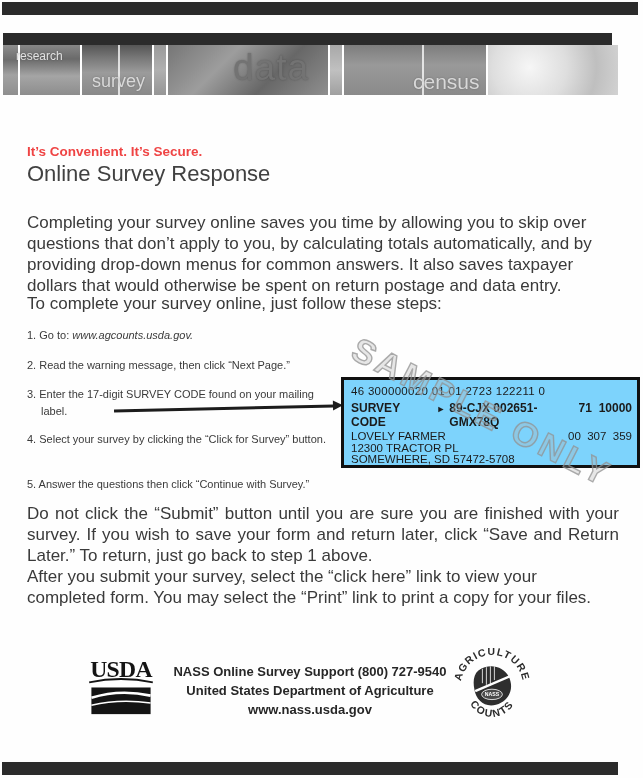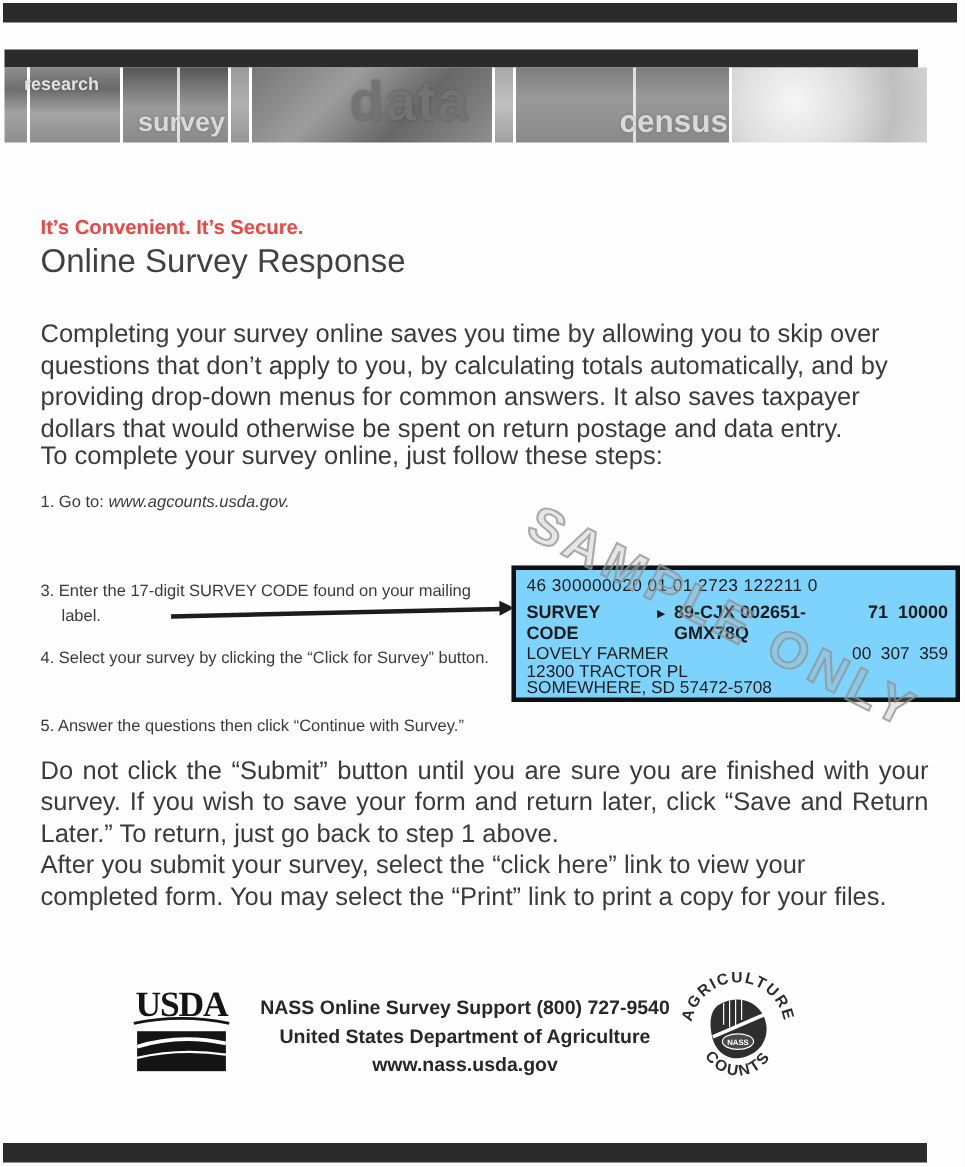--- a/index.html
+++ b/index.html
@@ -8,21 +8,21 @@
     font-family:"Liberation Sans","DejaVu Sans",sans-serif;color:#383838;
     overflow:hidden;outline:1px solid #ddd;margin:0 auto;
   }
   .abs{position:absolute;}
 
   
   .top-bar{left:2px;top:2px;width:636px;height:13px;background:#2b2b2b;}
   .bottom-bar{left:2px;top:762px;width:616px;height:13px;background:#2b2b2b;}
 
   
-  .banner{left:3px;top:33px;width:617px;height:64px;font-weight:bold;}
+  .banner{left:3px;top:33px;width:617px;height:64px;}
   .banner-strip{position:absolute;left:0;top:0;width:609px;height:12px;background:#2b2b2b;}
   .banner-photos{position:absolute;left:0;top:12px;width:617px;height:50px;display:flex;}
   .seg{height:50px;}
   .gap{width:2px;background:#fff;height:50px;}
   .seg-a{width:15px;background:linear-gradient(180deg,#8e8e8e,#6e6e6e 30%,#a2a2a2 60%,#8f8f8f);}
   .seg-b{width:60px;background:linear-gradient(180deg,#878787,#6a6a6a 28%,#a5a5a5 62%,#8d8d8d);}
   .seg-c{width:70px;background:linear-gradient(180deg,#555,#777 25%,#9b9b9b 55%,#898989);}
   .seg-d{width:12px;background:linear-gradient(180deg,#9a9a9a,#b0b0b0 50%,#969696);}
   .seg-e{width:160px;background:linear-gradient(135deg,#767676,#9d9d9d 35%,#676767 65%,#8f8f8f);}
   .seg-f{width:12px;background:linear-gradient(180deg,#a8a8a8,#c0c0c0 50%,#a0a0a0);}
@@ -115,20 +115,21 @@
   </div>
 
   <div class="abs tagline">It’s Convenient. It’s Secure.</div>
   <div class="abs title">Online Survey Response</div>
 
   <div class="abs para p-intro">Completing your survey online saves you time by allowing you to skip over questions that don’t apply to you, by calculating totals automatically, and by providing drop-down menus for common answers. It also saves taxpayer dollars that would otherwise be spent on return postage and data entry.</div>
 
   <div class="abs para p-lead">To complete your survey online, just follow these steps:</div>
 
   <div class="abs step s1"><span>1. Go to: </span><span class="url">www.agcounts.usda.gov.</span></div>
+  <div class="abs step s2">2. Read the warning message, then click “Next Page.”</div>
   <div class="abs step s3">3. Enter the 17-digit SURVEY CODE found on your mailing label.</div>
   <div class="abs step s4">4. Select your survey by clicking the “Click for Survey” button.</div>
   <div class="abs step s5">5. Answer the questions then click “Continue with Survey.”</div>
 
   <div class="abs arrow-line">
     <div class="arrow-head"></div>
   </div>
 
   <div class="abs label-box">
     <div class="lb-line1">46 300000020 01 01 2723 122211 0</div>

